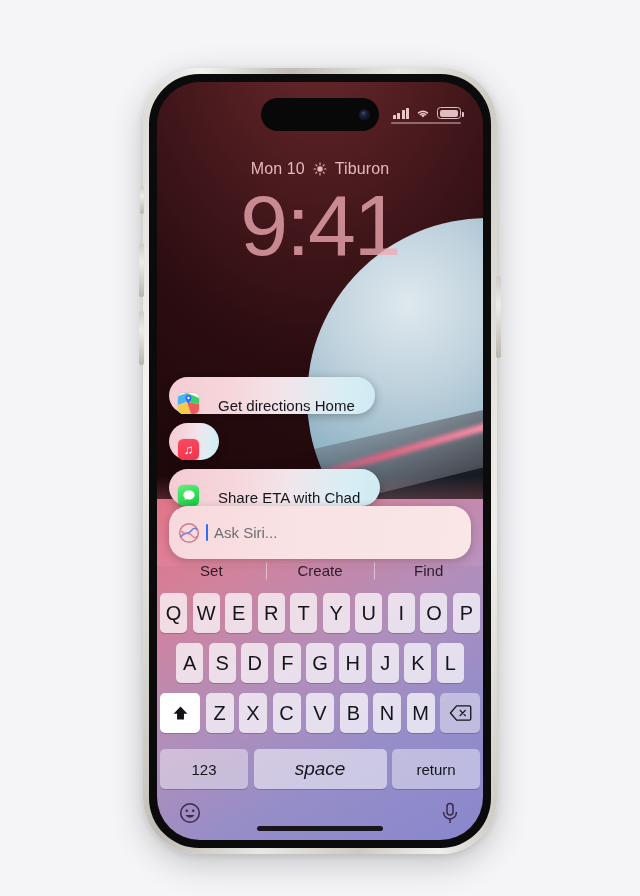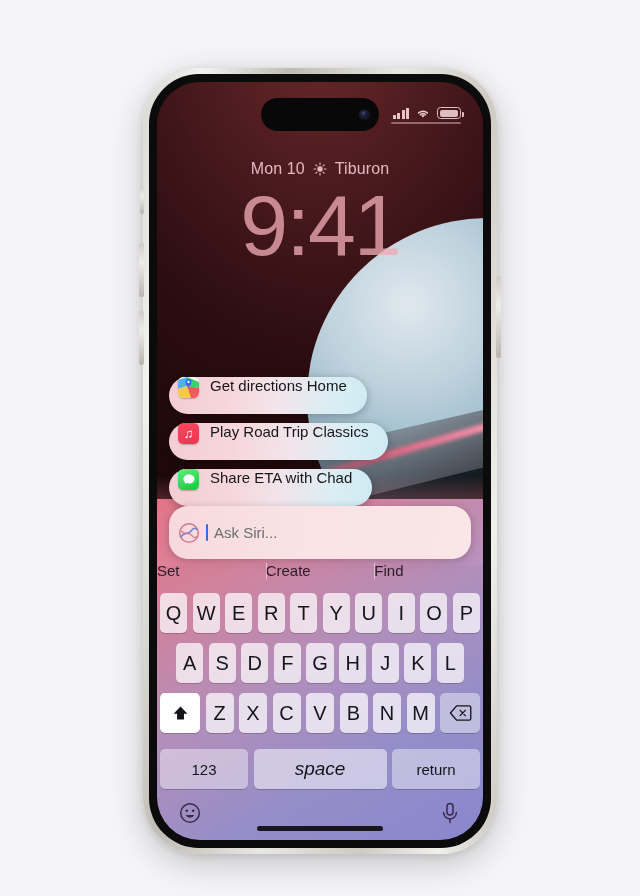--- a/index.html
+++ b/index.html
@@ -172,21 +172,21 @@
     line-height: 1.15;
   }
 
   
   .chips {
     position: absolute; left: 12px; right: 12px; top: 295px;
     z-index: 7;
     display: flex; flex-direction: column; gap: 9px;
   }
   .chip {
-    display: inline-flex; align-items: flex-start; gap: 11px;
+    display: inline-flex; align-items: flex-end; gap: 19px;
     height: 37px;
     padding: 0 20px 0 9px;
     border-radius: 19px;
     align-self: flex-start;
     background: linear-gradient(95deg,#f3cdd4 0%, #f6d6db 30%, #f2e4ea 55%, #d9eef4 82%, #cfeaf3 100%);
     box-shadow: 0 2px 10px rgba(0,0,0,.28);
     font-size: 15px;
     color: #15161a;
     white-space: nowrap;
   }
@@ -214,21 +214,21 @@
   .siri-caret { width: 2px; height: 17px; background: #2f6df6; border-radius: 1px; }
   .siri-placeholder { font-size: 15px; color: #6d6d72; }
 
   
   .predict {
     position: absolute; left: 0; right: 0; top: 470px; height: 37px;
     display: flex; align-items: center;
     z-index: 7;
   }
   .predict-item {
-    flex: 1; text-align: left; font-size: 15px;
+    flex: 1; text-align: center; font-size: 15px;
     position: relative; color: #2b1b27;
   }
   .predict-item + .predict-item::before {
     content:""; position:absolute; left:0; top:50%; transform:translateY(-50%);
     width:1px; height:17px; background: rgba(255,255,255,.45);
   }
 
   
   .keyboard {
     position: absolute; left: 0; right: 0; top: 507px; bottom: 0;
@@ -344,21 +344,20 @@
                 <path d="M9 9 L21 11 L21 21 L13 21 Z" fill="#ee5b5b"></path>
                 <path d="M10.5 2 a3 3 0 0 1 3 3 c0 2.2-3 5.5-3 5.5 S7.5 7.2 7.5 5 a3 3 0 0 1 3-3z" fill="#2f6df6"></path>
                 <circle cx="10.5" cy="5" r="1.15" fill="#ffffff"></circle>
               </svg>
             </span>
             <span>Get directions Home</span>
           </div>
 
           <div class="chip">
             <span class="chip-icon icon-music">♫</span>
-            <span>Play Road Trip Classics</span>
           </div>
 
           <div class="chip">
             <span class="chip-icon icon-messages">
               <svg viewBox="0 0 21 21" width="16" height="16">
                 <path d="M10.5 3.2c4.2 0 7.3 2.6 7.3 5.9s-3.1 5.9-7.3 5.9c-1 0-2-.15-2.85-.42-.95.6-2.3 1.15-3.35 1.2.65-.62 1.15-1.5 1.25-2.3C3.9 12.4 3.2 10.9 3.2 9.1c0-3.3 3.1-5.9 7.3-5.9z" fill="#ffffff"></path>
               </svg>
             </span>
             <span>Share ETA with Chad</span>
           </div>

